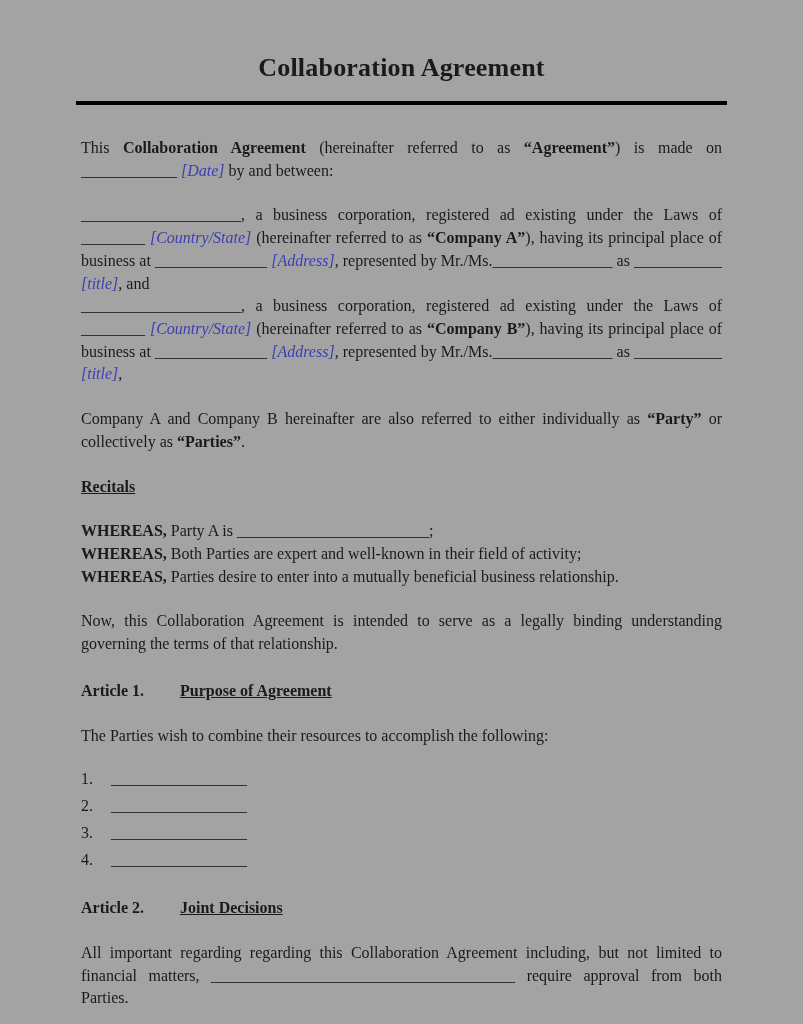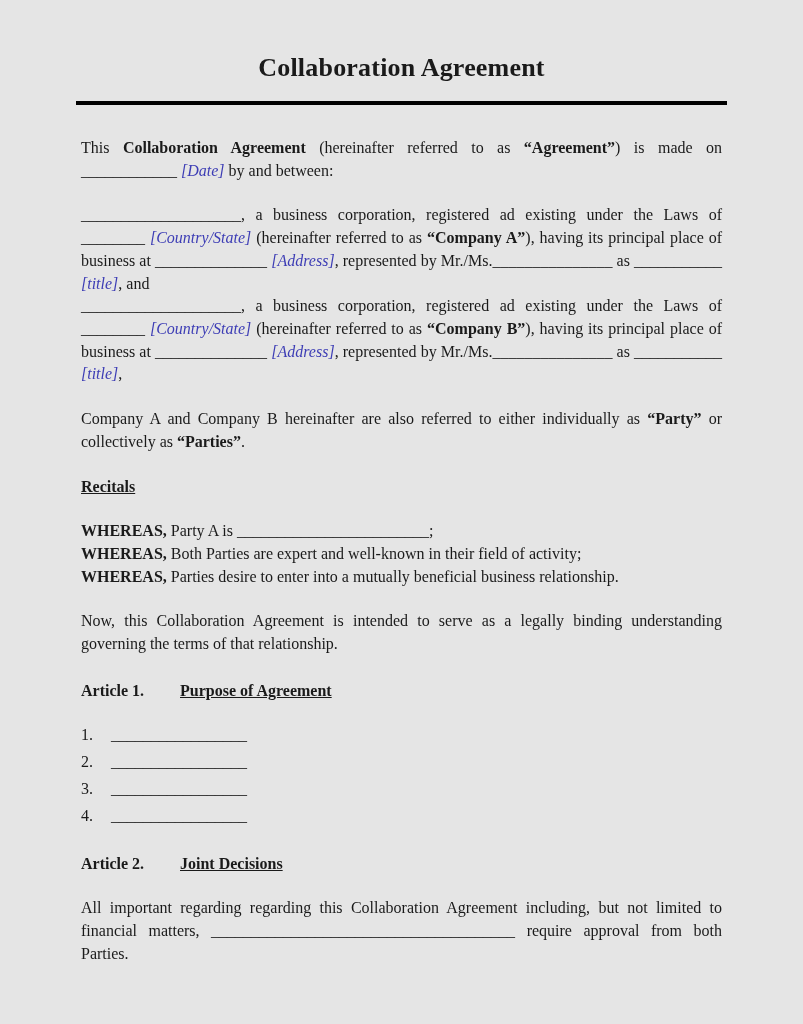--- a/index.html
+++ b/index.html
@@ -1,18 +1,18 @@
 <!DOCTYPE html>
 <html><head>
 <meta charset="utf-8">
 <style>
   html,body{margin:0;padding:0;background:#ffffff;}
   .page{
     width:803px;height:1024px;box-sizing:border-box;
-    background:#e5e5e5;color:#1a1a1a;
+    background:#a3a3a3;color:#1a1a1a;
     padding:30px 81px 0 81px;
     font-family:"Liberation Serif","DejaVu Serif",serif;
     font-size:16px;line-height:1.42;overflow:hidden;
   }
   .title{
     font-size:26px;font-weight:bold;text-align:center;
     margin:20px 0 0 0;letter-spacing:.2px;
   }
   .rule{height:0;border-top:4px solid #000;margin:14px -5px 0 -5px;}
   p{margin:22px 0 0 0;text-align:justify;}
@@ -51,20 +51,21 @@
   <div style="margin-top:22px">
     <p class="m0"><span class="b">WHEREAS,</span><span> Party A is </span><span class="blank">________________________</span><span>;</span></p>
     <p class="m0"><span class="b">WHEREAS,</span><span> Both Parties are expert and well-known in their field of activity;</span></p>
     <p class="m0"><span class="b">WHEREAS,</span><span> Parties desire to enter into a mutually beneficial business relationship.</span></p>
   </div>
 
   <p>Now, this Collaboration Agreement is intended to serve as a legally binding understanding governing the terms of that relationship.</p>
 
   <p class="article"><span class="label">Article 1.</span><span class="heading">Purpose of Agreement</span></p>
 
+  <p>The Parties wish to combine their resources to accomplish the following:</p>
 
   <div class="list">
     <div class="list-row">
         <span class="num">1.</span>
         <span class="blank">_________________</span>
       </div>
     <div class="list-row">
         <span class="num">2.</span>
         <span class="blank">_________________</span>
       </div>

